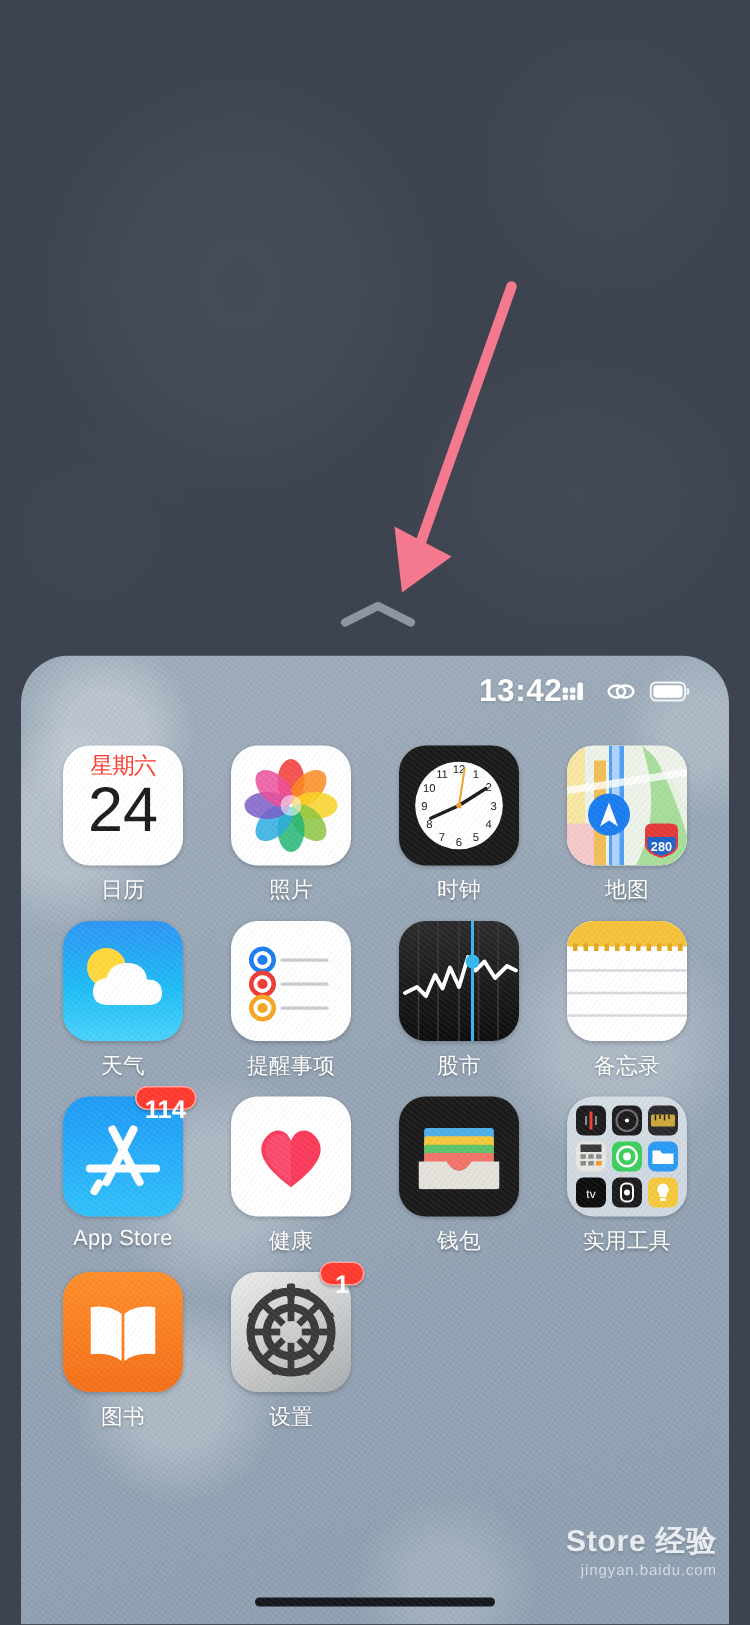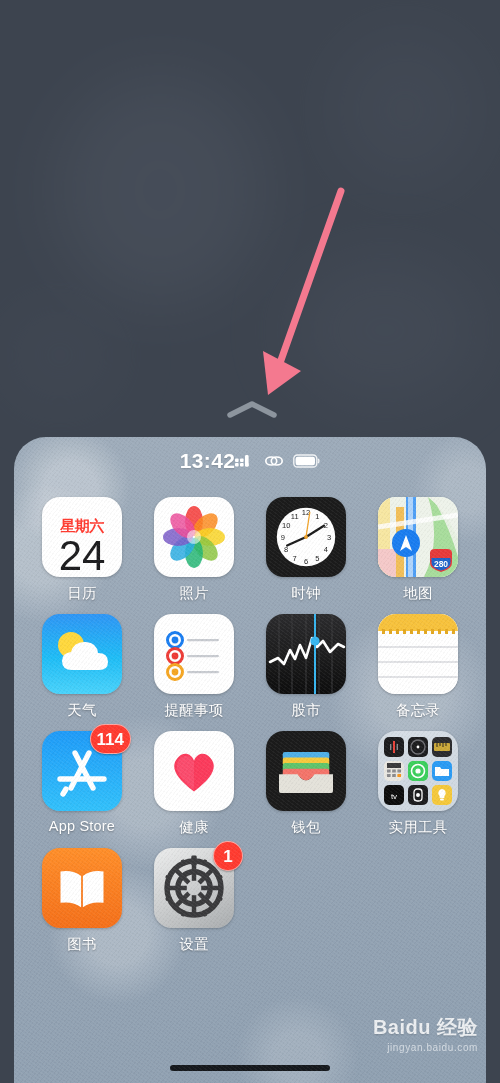--- a/index.html
+++ b/index.html
@@ -42,21 +42,21 @@
       repeating-linear-gradient(37deg, rgba(255,255,255,.45) 0 1px, rgba(0,0,0,0) 1px 3px),
       repeating-linear-gradient(128deg, rgba(0,0,0,.30) 0 1px, rgba(0,0,0,0) 1px 3px);
   }
 
   
   #chevron { position:absolute; left:226px; top:400px; width:52px; height:18px; }
 
   
   .statusbar{
     position:absolute; left:0; top:0; width:100%; height:48px;
-    display:flex; align-items:center; justify-content:center;
+    display:flex; align-items:center; justify-content:flex-end;
     padding:0 26px 0 26px; z-index:5;
   }
   .clock-text{
     color:#ffffff; font-size:21px; font-weight:bold; letter-spacing:.4px;
     text-shadow:0 1px 2px rgba(0,0,0,.18);
   }
   .status-icons{ display:flex; align-items:center; gap:9px; }
 
   
   .grid{
@@ -68,30 +68,30 @@
   .icon-wrap{ position:relative; width:80px; height:80px; }
   .icon{
     width:80px; height:80px; border-radius:18px; overflow:hidden; position:relative;
     box-shadow:0 1px 3px rgba(0,0,0,.22);
   }
   .label{
     margin-top:7px; font-size:14.5px; color:#ffffff; letter-spacing:.2px;
     text-shadow:0 1px 2px rgba(0,0,0,.35); white-space:nowrap;
   }
   .badge{
-    position:absolute; top:-7px; right:-9px; min-width:30px; height:30px;
+    position:absolute; top:-7px; right:-9px; min-width:30px; height:16px;
     background:#ff3b30; color:#fff; border-radius:15px;
     font-size:17px; font-weight:bold; line-height:30px; text-align:center;
     padding:0 6px; border:1.5px solid rgba(255,255,255,.55);
     box-shadow:0 1px 2px rgba(0,0,0,.3);
   }
 
   
   .ic-calendar{ background:#ffffff; display:flex; flex-direction:column; align-items:center; }
-  .cal-dow{ color:#ff3b30; font-size:15px; font-weight:bold; margin-top:20px; letter-spacing:-.5px; }
+  .cal-dow{ color:#ff3b30; font-size:15px; font-weight:normal; margin-top:4px; letter-spacing:-.5px; }
   .cal-day{ color:#1c1c1e; font-size:42px; font-weight:300; line-height:44px; margin-top:-2px; }
 
   .ic-photos{ background:#ffffff; }
   .ic-clock{ background:#1b1b1b; display:flex; align-items:center; justify-content:center; }
   .ic-maps{ background:#e9f4ea;text-align:center; }
   .ic-weather{ background:linear-gradient(180deg,#2f96f5 0%, #1fbdf6 55%, #4ad3fb 100%); }
   .ic-reminders{ background:#ffffff; }
   .ic-notes{ background:#ffffff; }
   .ic-stocks{ background:linear-gradient(180deg,#2c2c2e 0%, #0d0d0d 100%); }
   .ic-appstore{ background:linear-gradient(180deg,#1f9bf8 0%, #32c1fb 100%); }
@@ -512,19 +512,19 @@
           </svg>
         </div>
         <div class="badge">1</div>
       </div>
       <div class="label">设置</div>
     </div>
 
   </div>
 
   <div id="watermark">
-    <div class="wm-main">Baidu 经验</div>
+    <div class="wm-main">Store 经验</div>
     <div class="wm-sub">jingyan.baidu.com</div>
   </div>
 
   <div id="home-indicator"></div>
 
 </div>
 
 </body></html>

